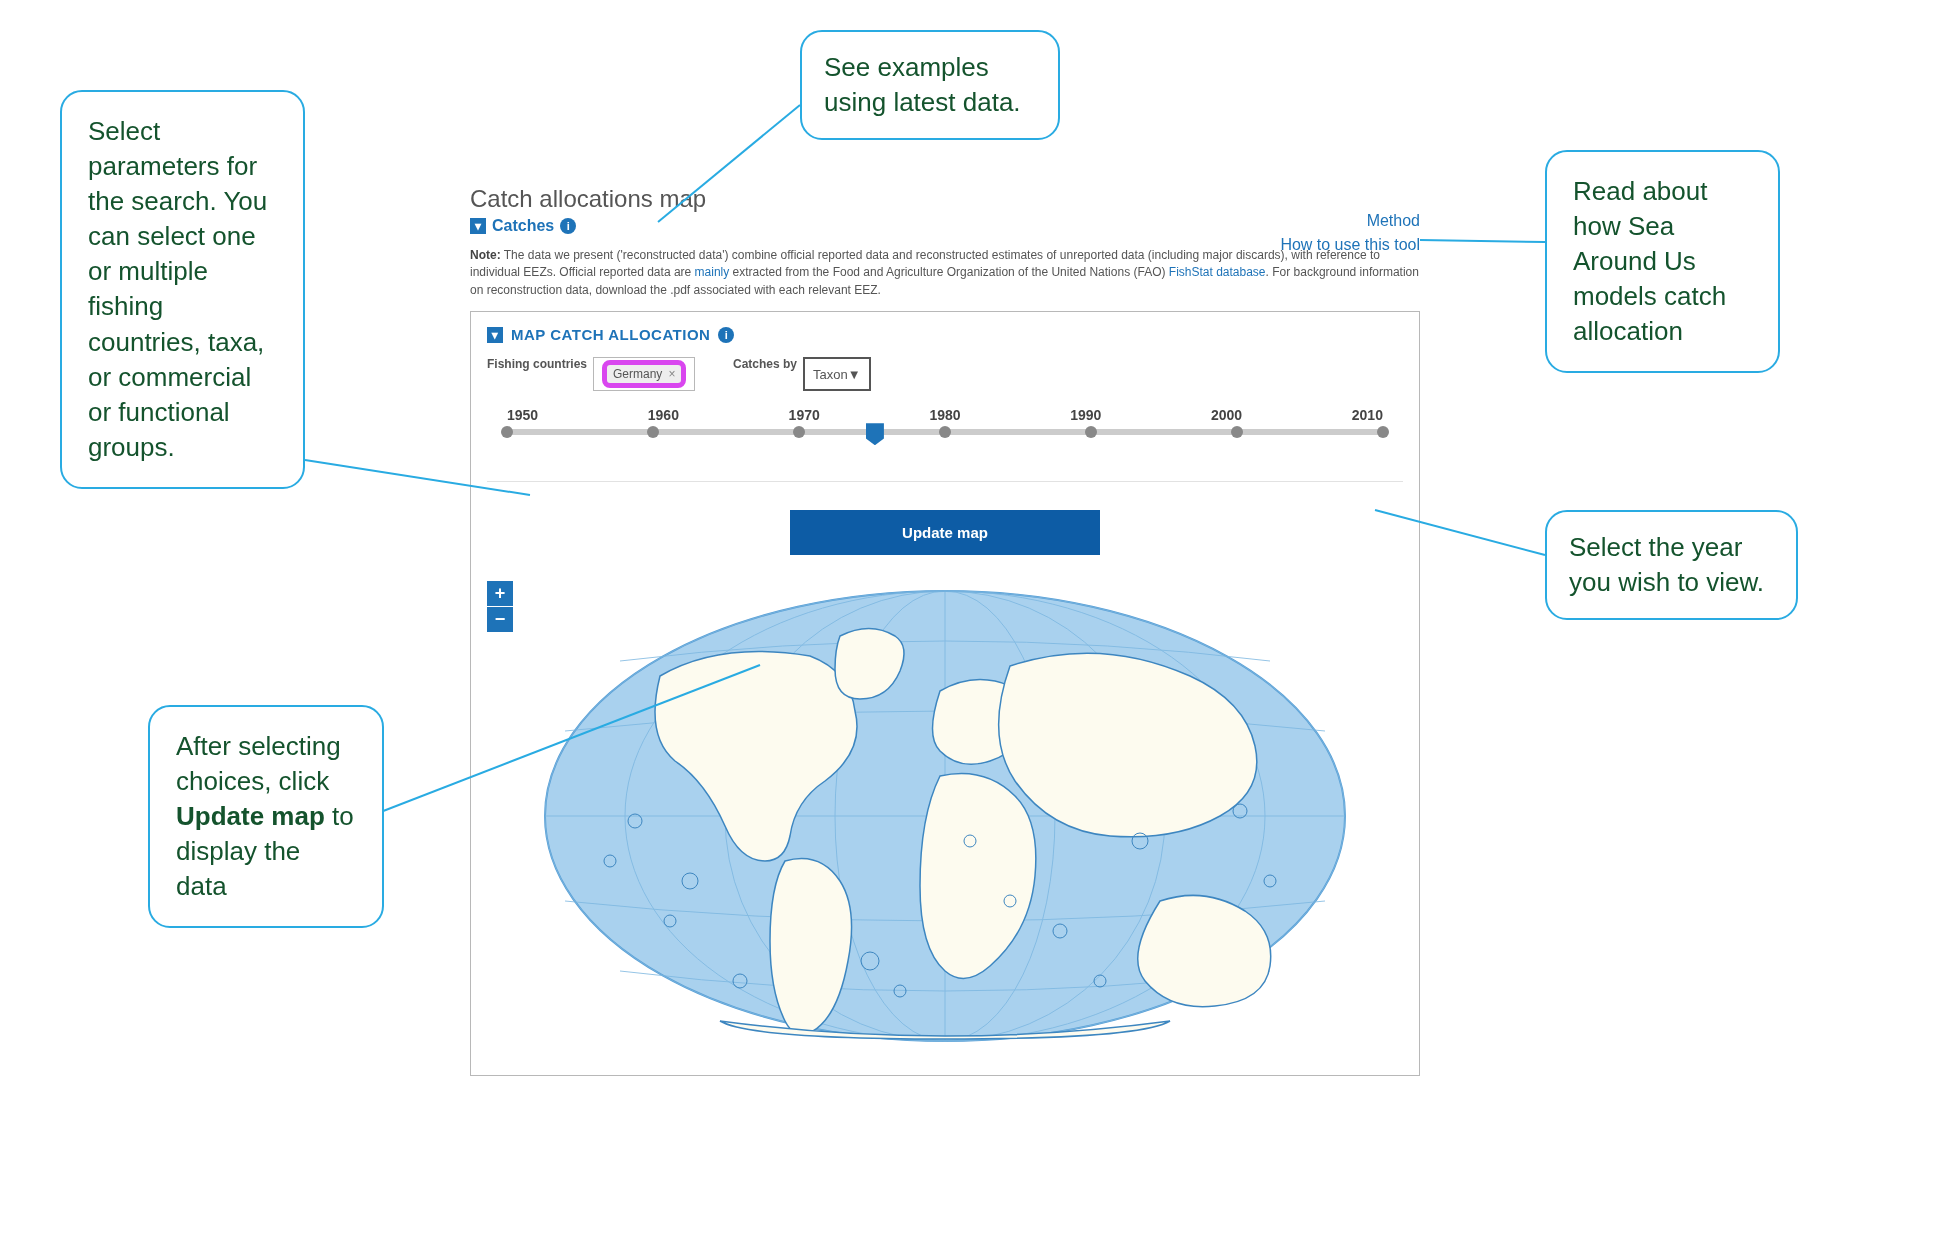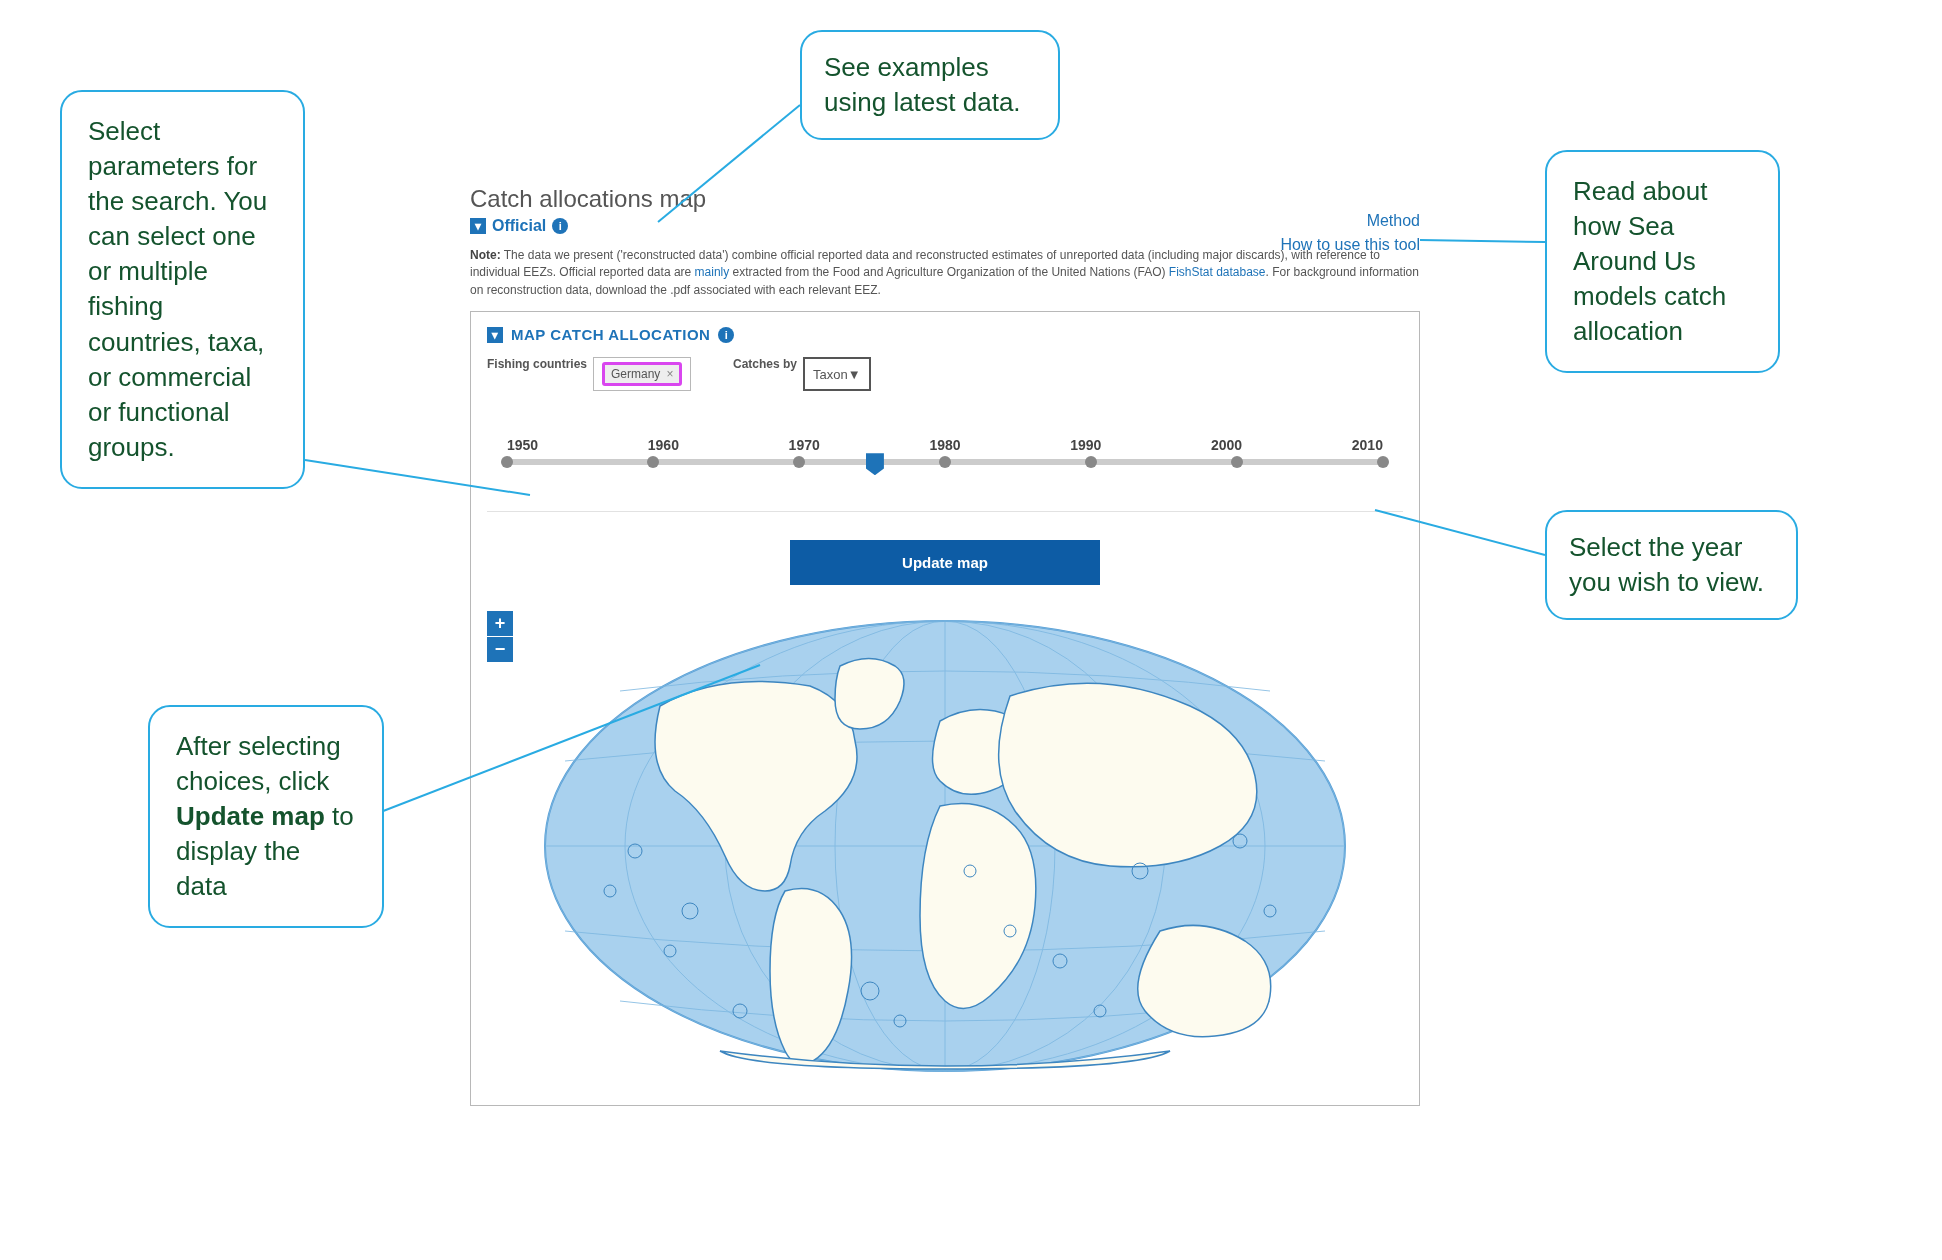--- a/index.html
+++ b/index.html
@@ -118,30 +118,30 @@
   .field-label{font-size:12px;color:#555;font-weight:600;}
   .input-box{
     height:34px;border:1px solid var(--border-gray);
     background:#fff;display:flex;align-items:center;padding:0 8px;
     font-size:13px;color:#555;
   }
   .fw-200{width:220px;}
   .fw-150{width:140px;}
   .fw-grow{flex:1;}
   .tag{
-    background:#eee;border:3px solid #d946ef;padding:2px 6px;
-    font-size:12px;border-radius:3px;display:flex;align-items:center;gap:6px;
+    background:#eee;border:5px solid #d946ef;padding:2px 6px;
+    font-size:12px;border-radius:8px;display:flex;align-items:center;gap:6px;
   }
   .select-box{
     display:flex;align-items:center;justify-content:space-between;
     font-size:13px;width:100%;
   }
 
   
-  .slider-wrap{margin:46px 20px 0;}
+  .slider-wrap{margin:16px 20px 0;}
   .slider-years{
     display:flex;justify-content:space-between;
     font-size:14px;color:#444;font-weight:600;
     padding:0 0 6px;
   }
   .slider-track{
     position:relative;height:6px;background:#ccc;border-radius:3px;
   }
   .slider-track .tick{
     position:absolute;top:50%;transform:translate(-50%,-50%);
@@ -209,21 +209,21 @@
   <line x1="360" y1="820" x2="760" y2="665"></line>
 </svg>
 
 <div class="app-panel">
 
   <div style="position:relative;">
     <h1 class="page-title">Catch allocations map</h1>
 
     <div class="examples-row">
       <span class="chevron-box">▾</span>
-      <span>Official</span>
+      <span>Catches</span>
       <span class="info-icon">i</span>
     </div>
 
     <div class="right-links">
       <a>Method</a>
       <a>How to use this tool</a>
     </div>
   </div>
 
   <p class="note">

